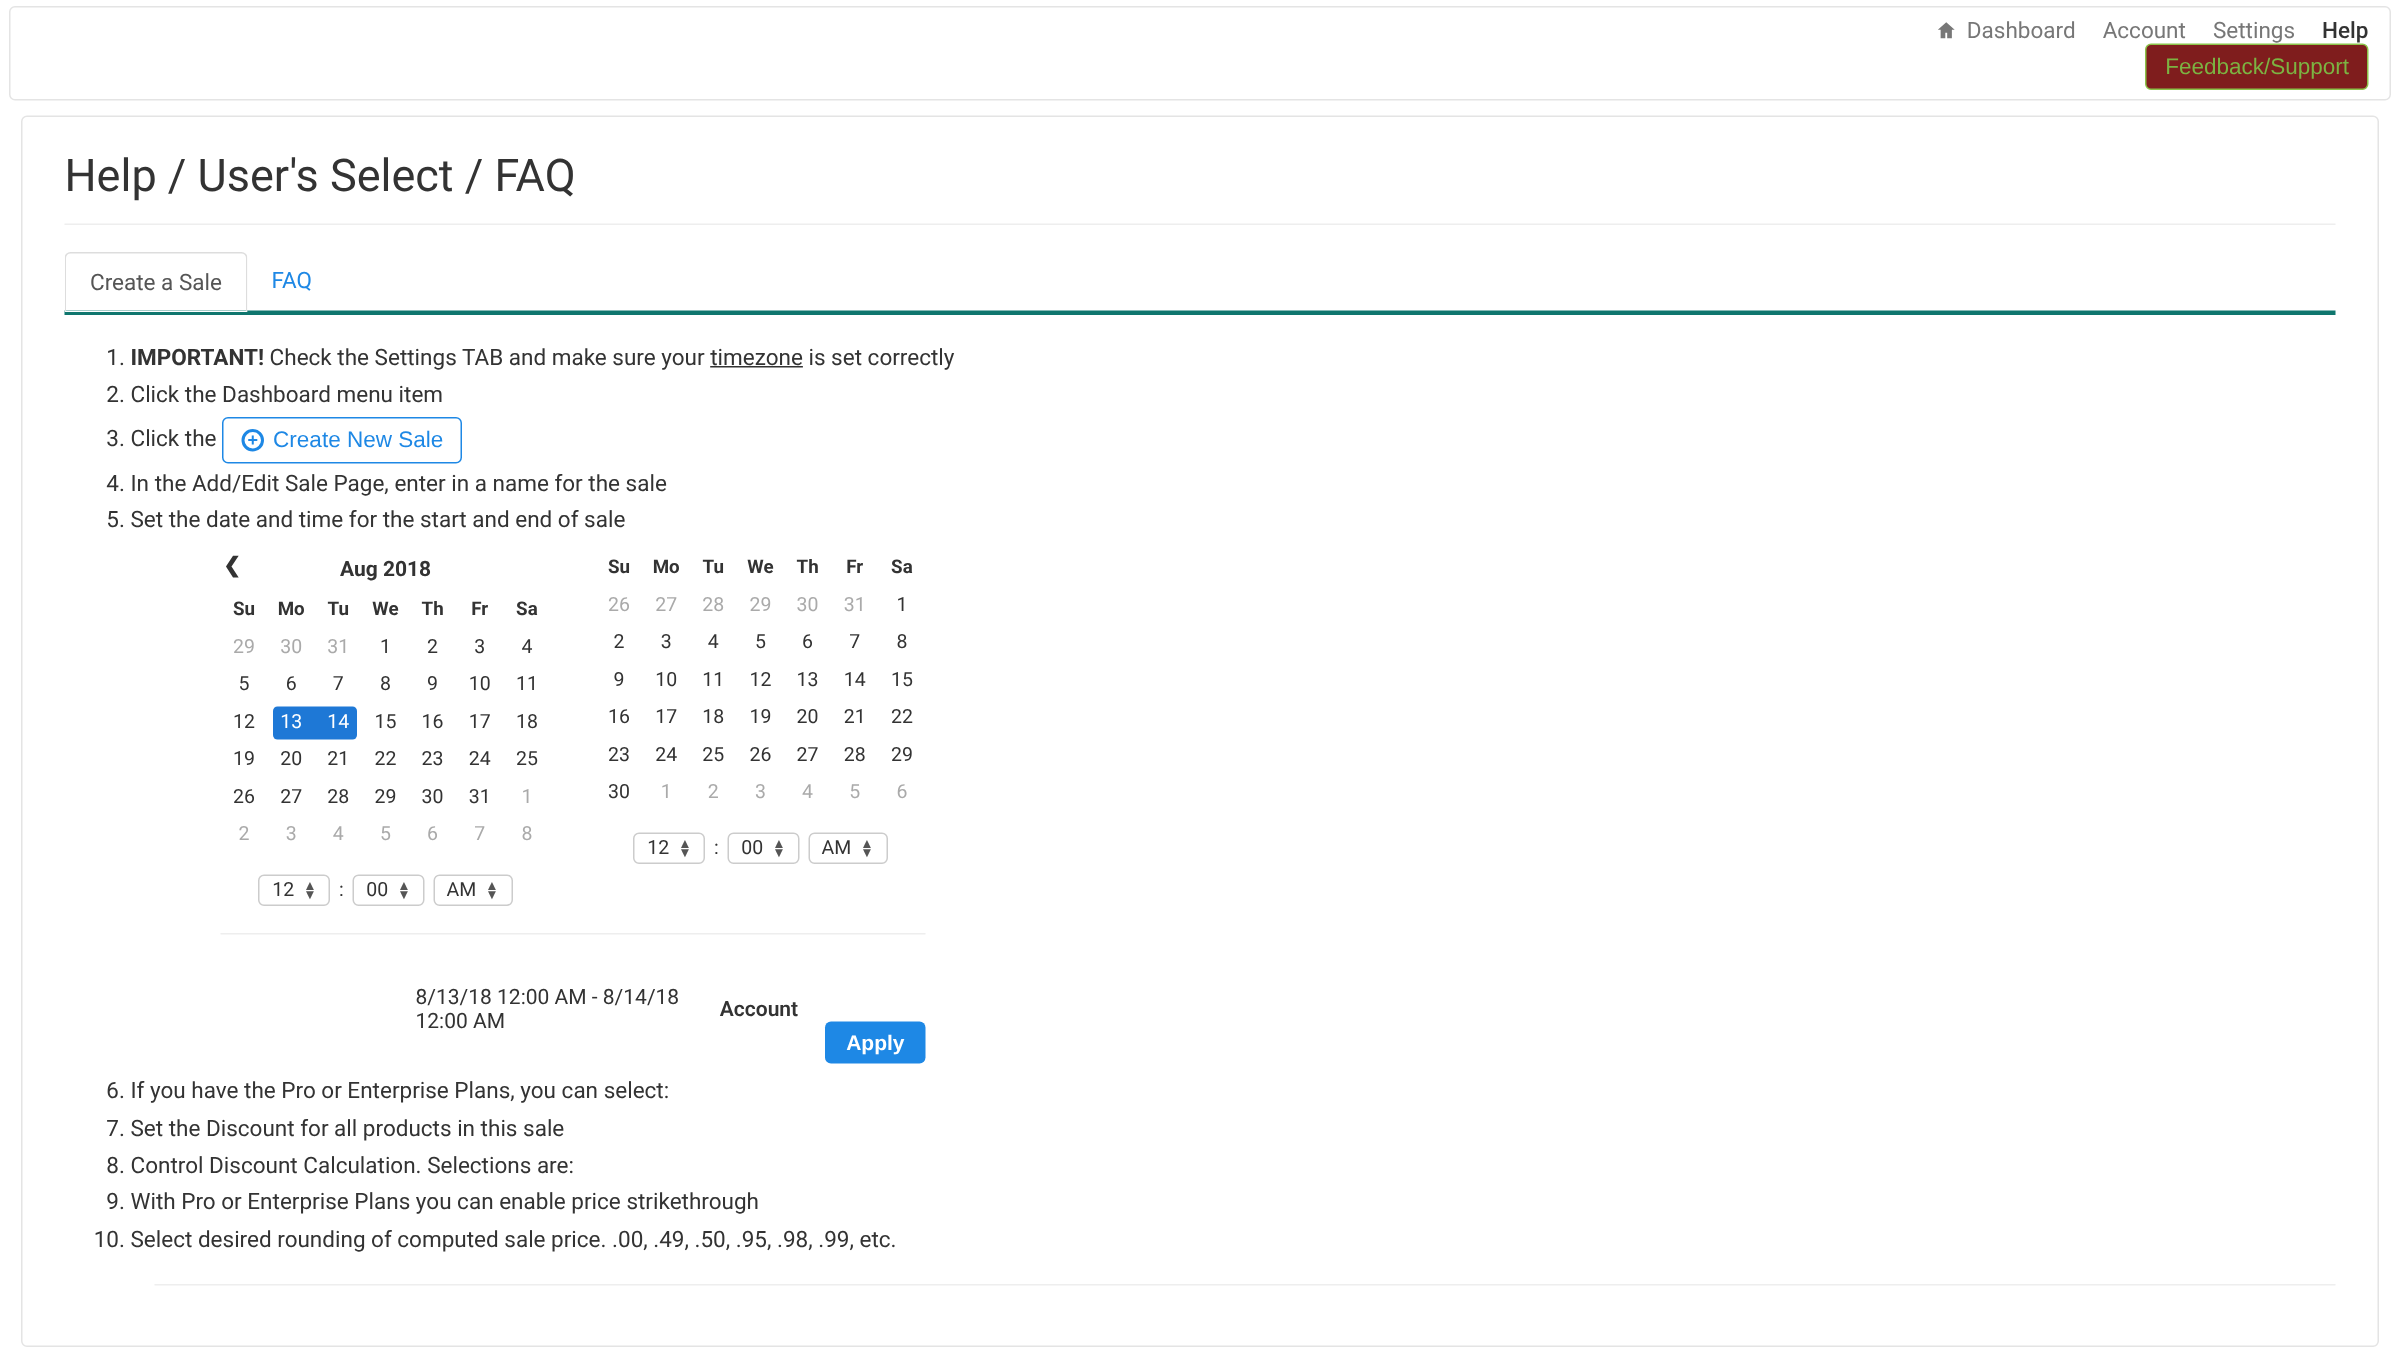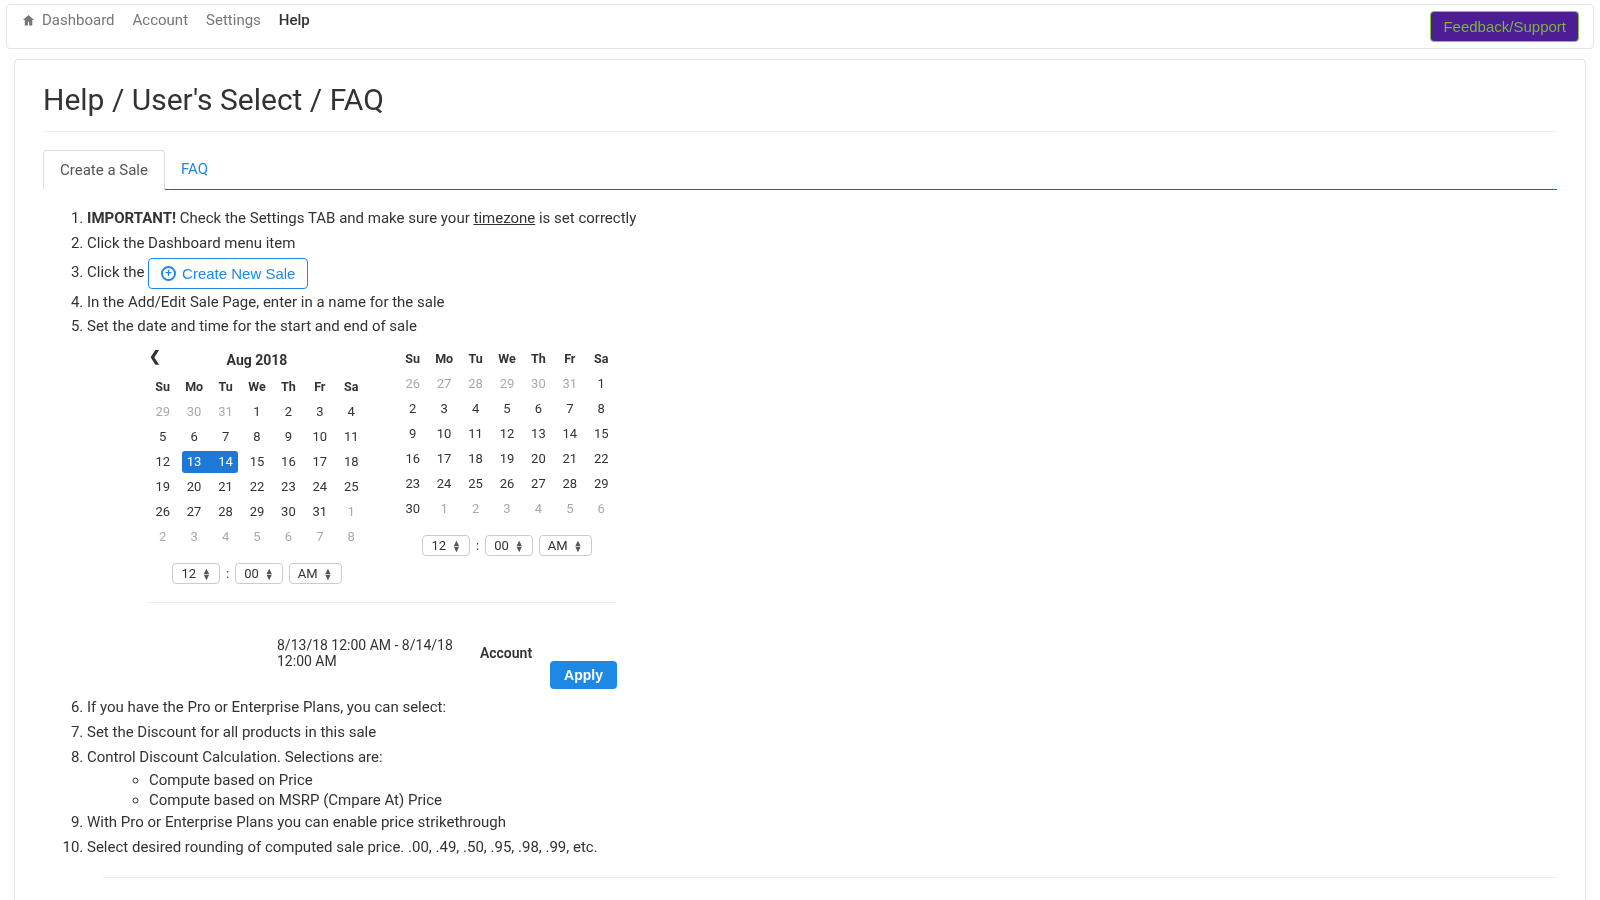--- a/index.html
+++ b/index.html
@@ -1,25 +1,25 @@
 <!DOCTYPE html>
 <html><head>
 <meta charset="utf-8">
 <style>
   * { box-sizing: border-box; }
   html, body { margin:0; padding:0; font-family: -apple-system, BlinkMacSystemFont, "Segoe UI", Roboto, "Helvetica Neue", Arial, sans-serif; font-size:15px; color:#333; background:#fff; }
-  .topbar { display:flex; align-items:flex-start; justify-content:space-between; padding:6px 14px; border:1px solid #e4e4e4; border-radius:4px; margin:4px 6px 4px 6px; background:#fff; }
+  .topbar { display:flex; align-items:flex-end; justify-content:space-between; padding:6px 14px; border:1px solid #e4e4e4; border-radius:4px; margin:4px 6px 4px 6px; background:#fff;flex-direction:column; }
   .topnav { display:flex; align-items:center; gap:18px; }
   .topnav a { color:#777; text-decoration:none; display:flex; align-items:center; gap:6px; font-size:15px; }
   .topnav a.active { color:#333; font-weight:500; }
-  .feedback-btn { border:1px solid #8bc34a; color:#7cb342; background:#4c1d95; border-radius:4px; padding:6px 12px; font-size:15px; cursor:pointer; }
+  .feedback-btn { border:1px solid #8bc34a; color:#7cb342; background:#7f1d1d; border-radius:4px; padding:6px 12px; font-size:15px; cursor:pointer; }
   .card { border:1px solid #e4e4e4; border-radius:4px; margin:10px 14px; padding:18px 28px 40px 28px; background:#fff; }
   h1.page-title { font-weight:400; font-size:30px; margin:4px 0 14px 0; color:#333; }
   hr.sep { border:none; border-top:1px solid #eee; margin:0 0 18px 0; }
-  .tabs { display:flex; border-bottom:1px solid #0f766e; margin-bottom:18px; }
+  .tabs { display:flex; border-bottom:3px solid #0f766e; margin-bottom:18px; }
   .tab { padding:10px 16px; cursor:pointer; font-size:15px; }
   .tab.active { border:1px solid #ddd; border-bottom:1px solid #fff; border-radius:4px 4px 0 0; margin-bottom:-1px; color:#555; }
   .tab.inactive { color:#1e88e5; }
   ol.steps { margin:0 0 0 20px; padding:0 0 0 24px; }
   ol.steps > li { margin:3px 0; line-height:1.45; }
   ul.sub { margin:3px 0 3px 22px; list-style:circle; }
   ul.sub li { margin:2px 0; }
   .important { font-weight:700; }
   .uline { text-decoration:underline; }
   .create-btn { display:inline-flex; align-items:center; gap:6px; border:1px solid #1e88e5; color:#1e88e5; background:#fff; border-radius:4px; padding:6px 12px; font-size:15px; vertical-align:middle; cursor:pointer; }
@@ -300,21 +300,17 @@
       <div class="footer-row">
         <span class="range-text">8/13/18 12:00 AM - 8/14/18 12:00 AM</span>
         <span class="cancel-link">Account</span>
         <button class="apply-btn">Apply</button>
       </div>
     </div>
 
     <li>If you have the Pro or Enterprise Plans, you can select:</li>
     <li>Set the Discount for all products in this sale</li>
     <li>Control Discount Calculation. Selections are:</li>
-    <ul class="sub">
-      <li>Compute based on Price</li>
-      <li>Compute based on MSRP (Cmpare At) Price</li>
-    </ul>
     <li>With Pro or Enterprise Plans you can enable price strikethrough</li>
     <li>Select desired rounding of computed sale price. .00, .49, .50, .95, .98, .99, etc.</li>
   </ol>
   <hr class="bottom">
 </div>
 
 </body></html>

